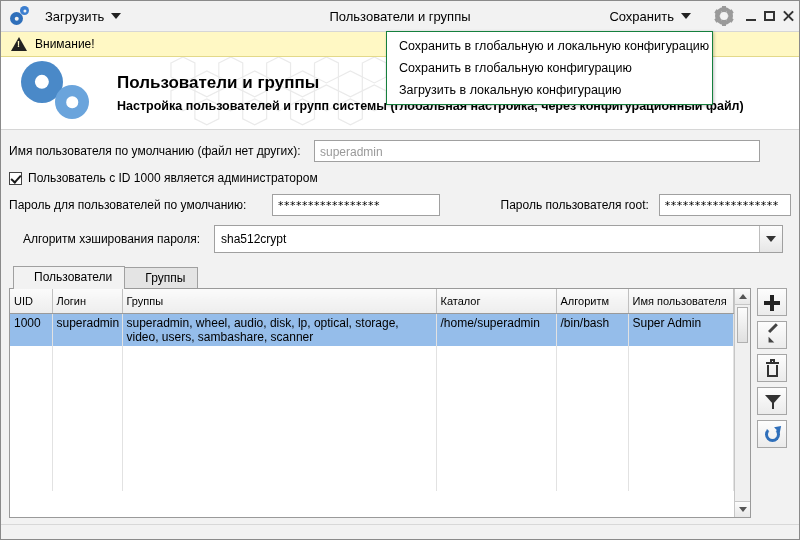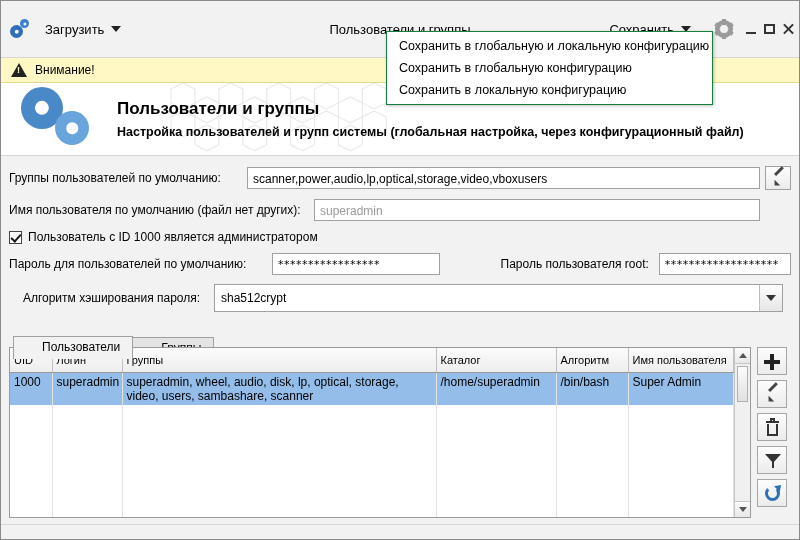--- a/index.html
+++ b/index.html
@@ -27,21 +27,21 @@
   }
   
   .titlebar {
     height: 30px;
     min-height: 30px;
     background: #f2f2f2;
     border-bottom: 1px solid #d6d6d6;
     display: flex;
     align-items: center;
     position: relative;
-    padding: 13px 4px;
+    padding: 0 4px;
   }
   .app-icon {
     width: 22px;
     height: 22px;
     margin: 0 6px 0 4px;
     position: relative;
   }
   .gear {
     position: absolute;
     border-radius: 50%;
@@ -332,26 +332,26 @@
   .tabs {
     display: flex;
     align-items: flex-end;
     padding-left: 12px;
     margin-top: 4px;
     height: 22px;
   }
   .tab {
     border: 1px solid #a0a0a0;
     border-bottom: none;
-    padding: 3px 12px 4px 28px;
+    padding: 3px 12px 4px 20px;
     font-size: 12px;
     background: #e4e4e4;
     margin-right: -1px;
     position: relative;
-    top: 12px;
+    top: 1px;
   }
   .tab.active {
     background: #f2f2f2;
     z-index: 2;
     padding-bottom: 5px;
   }
   
   .tablearea {
     display: flex;
     padding: 0 8px 0 8px;
@@ -498,21 +498,21 @@
       <div class="wbtn">
           <div class="cl1"></div>
           <div class="cl2"></div>
         </div>
     </div>
   </div>
 
   <div class="dropdown">
     <div class="dropdown-item">Сохранить в глобальную и локальную конфигурацию</div>
     <div class="dropdown-item">Сохранить в глобальную конфигурацию</div>
-    <div class="dropdown-item">Сохранить в локальную конфигурацию</div>
+    <div class="dropdown-item">Загрузить в локальную конфигурацию</div>
   </div>
 
   <div class="warnbar">
     <div class="warn-tri"></div>
     <div class="warn-text">Внимание!</div>
   </div>
 
   <div class="header">
     <svg class="hex-bg" viewBox="0 0 640 72" preserveAspectRatio="none">
       <g fill="none" stroke="#d9d9d9" stroke-width="1.2">
@@ -541,30 +541,20 @@
       <div class="bg-gear g2"></div>
     </div>
     <div class="header-text">
       <div class="header-title">Пользователи и группы</div>
       <div class="header-sub">Настройка пользователей и групп системы (глобальная настройка, через конфигурационный файл)</div>
     </div>
   </div>
 
   <div class="form">
 
-    <div class="row">
-      <div class="lbl" style="width:238px;">Группы пользователей по умолчанию:</div>
-      <div class="inp" style="flex:1;">scanner,power,audio,lp,optical,storage,video,vboxusers</div>
-      <div class="edit-btn">
-        <div class="pencil">
-            <div class="body"></div>
-            <div class="tip"></div>
-          </div>
-      </div>
-    </div>
 
     <div class="row">
       <div class="lbl" style="width:305px;">Имя пользователя по умолчанию (файл нет других):</div>
       <div class="inp placeholder" style="flex:1;margin-right:31px;">superadmin</div>
     </div>
 
     <div class="chk-row">
       <div class="chk"></div>
       <div class="lbl">Пользователь с ID 1000 является администратором</div>
     </div>

